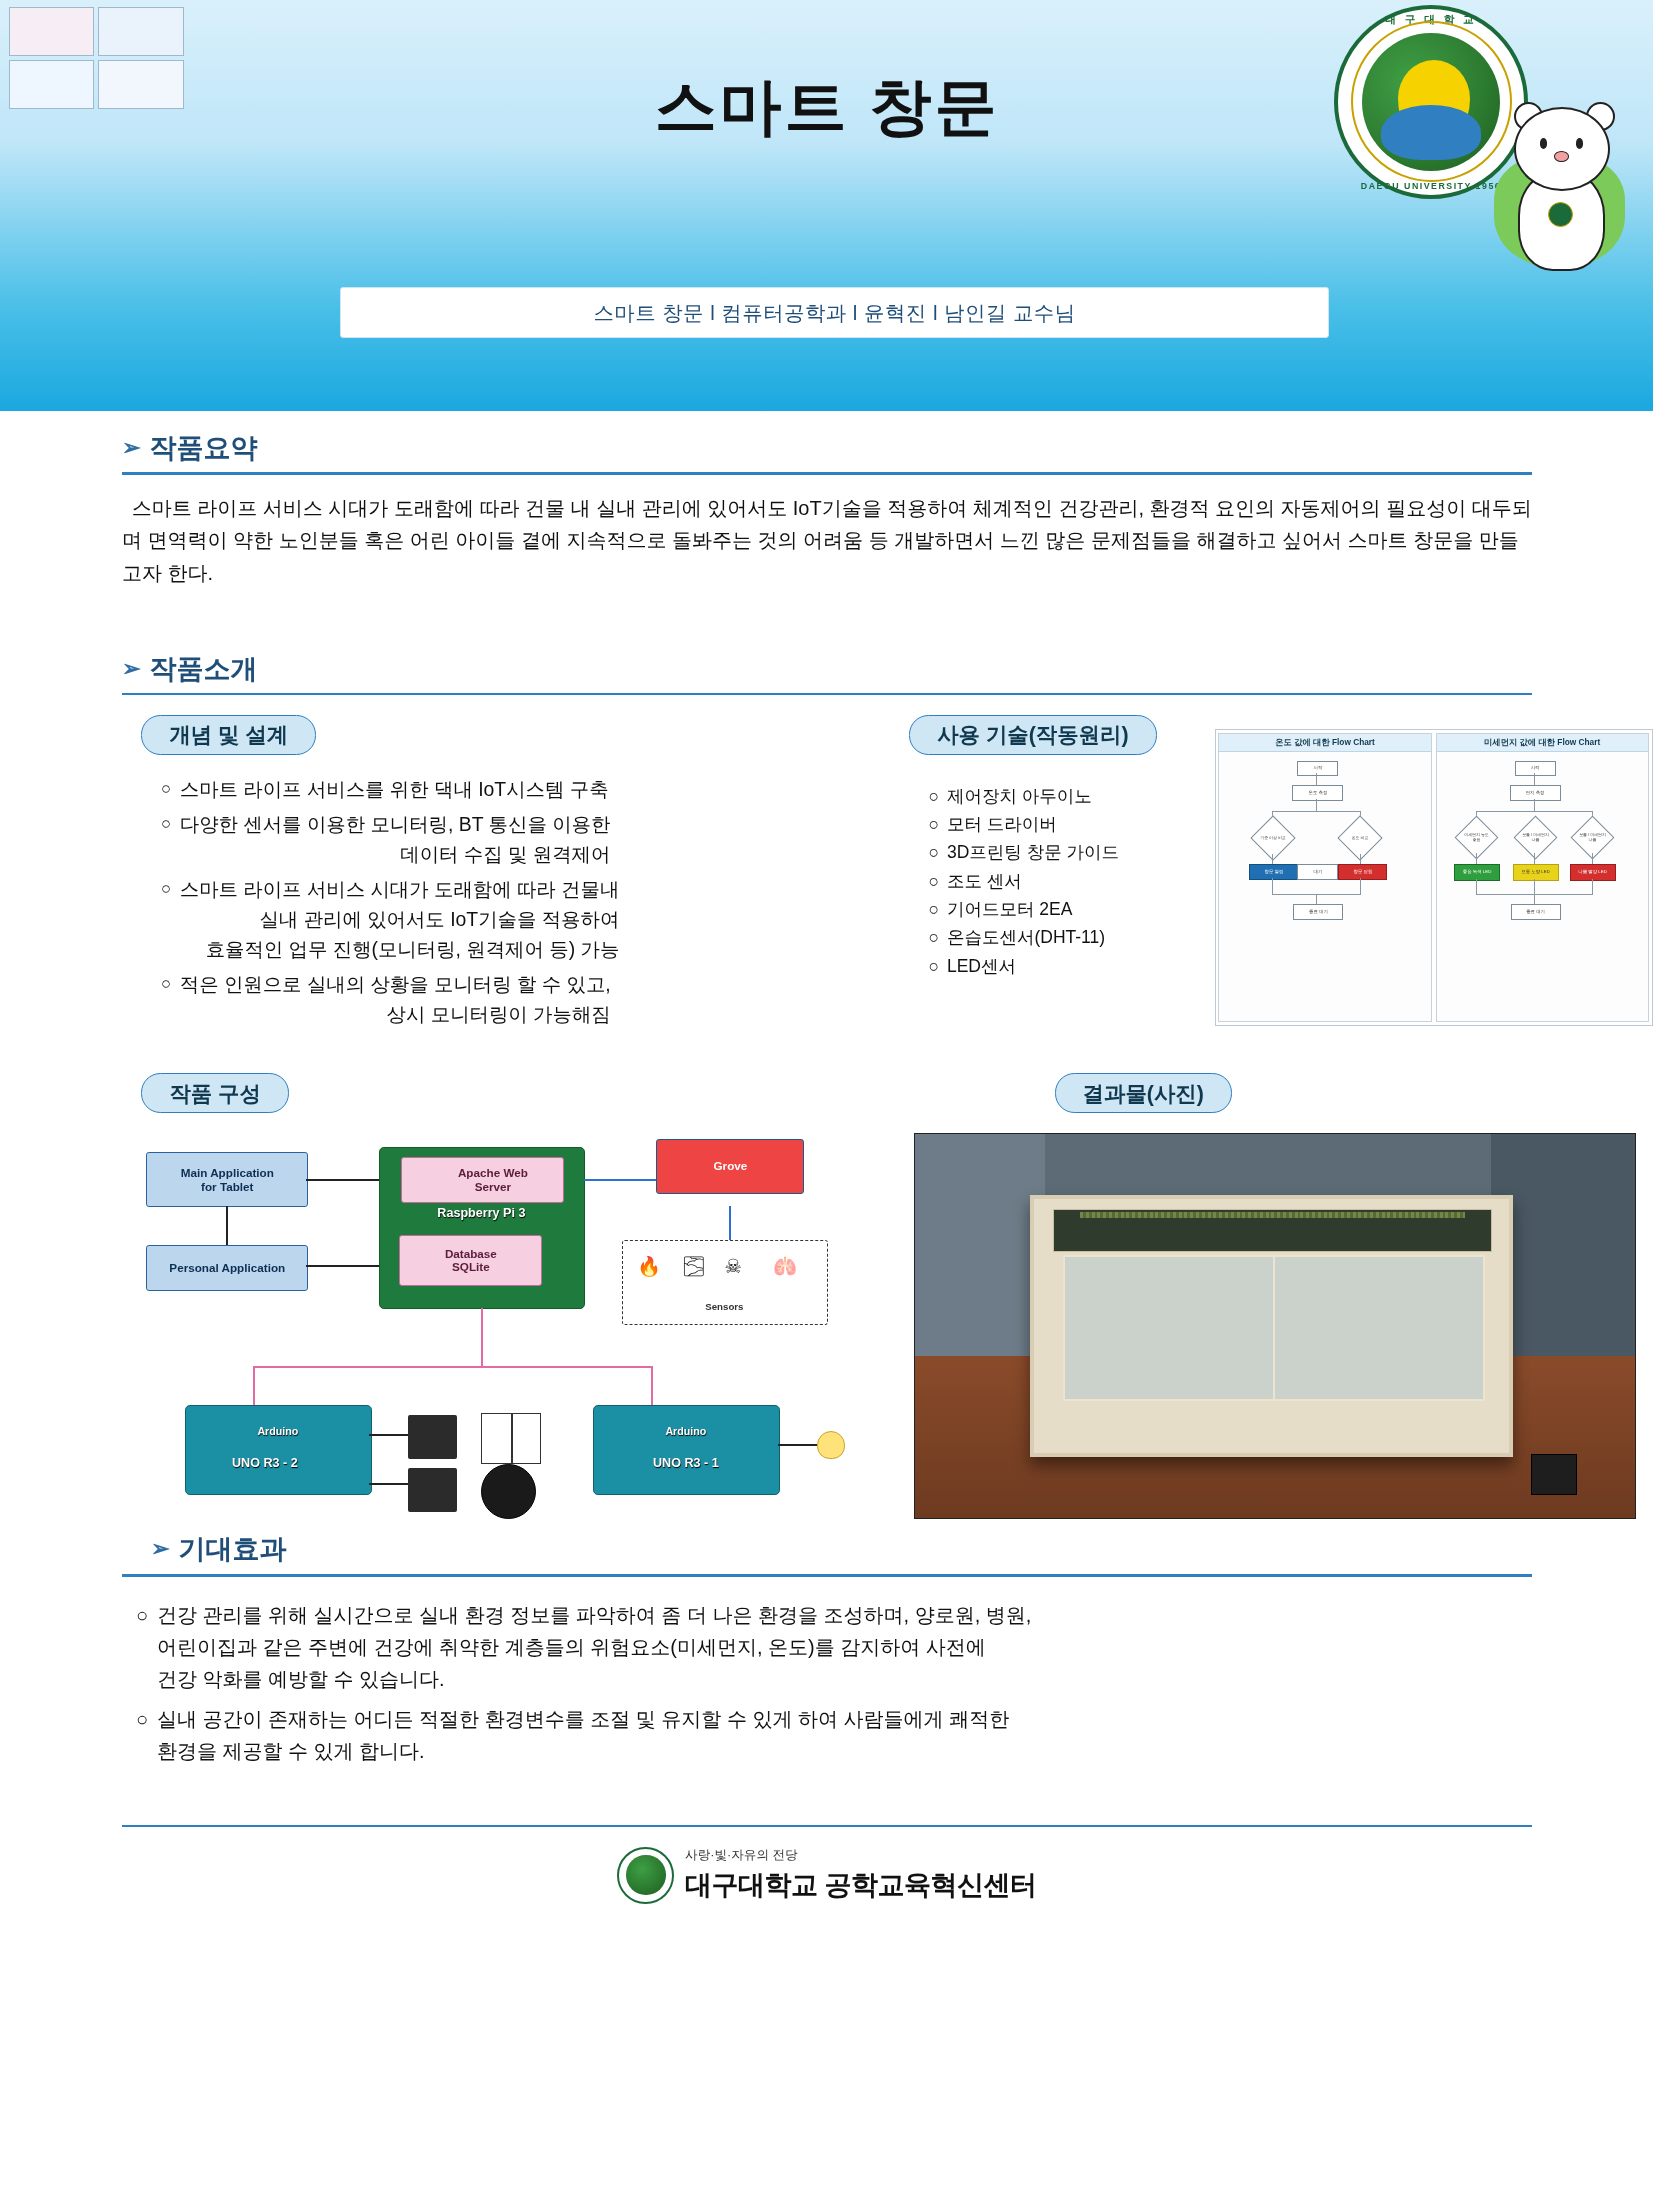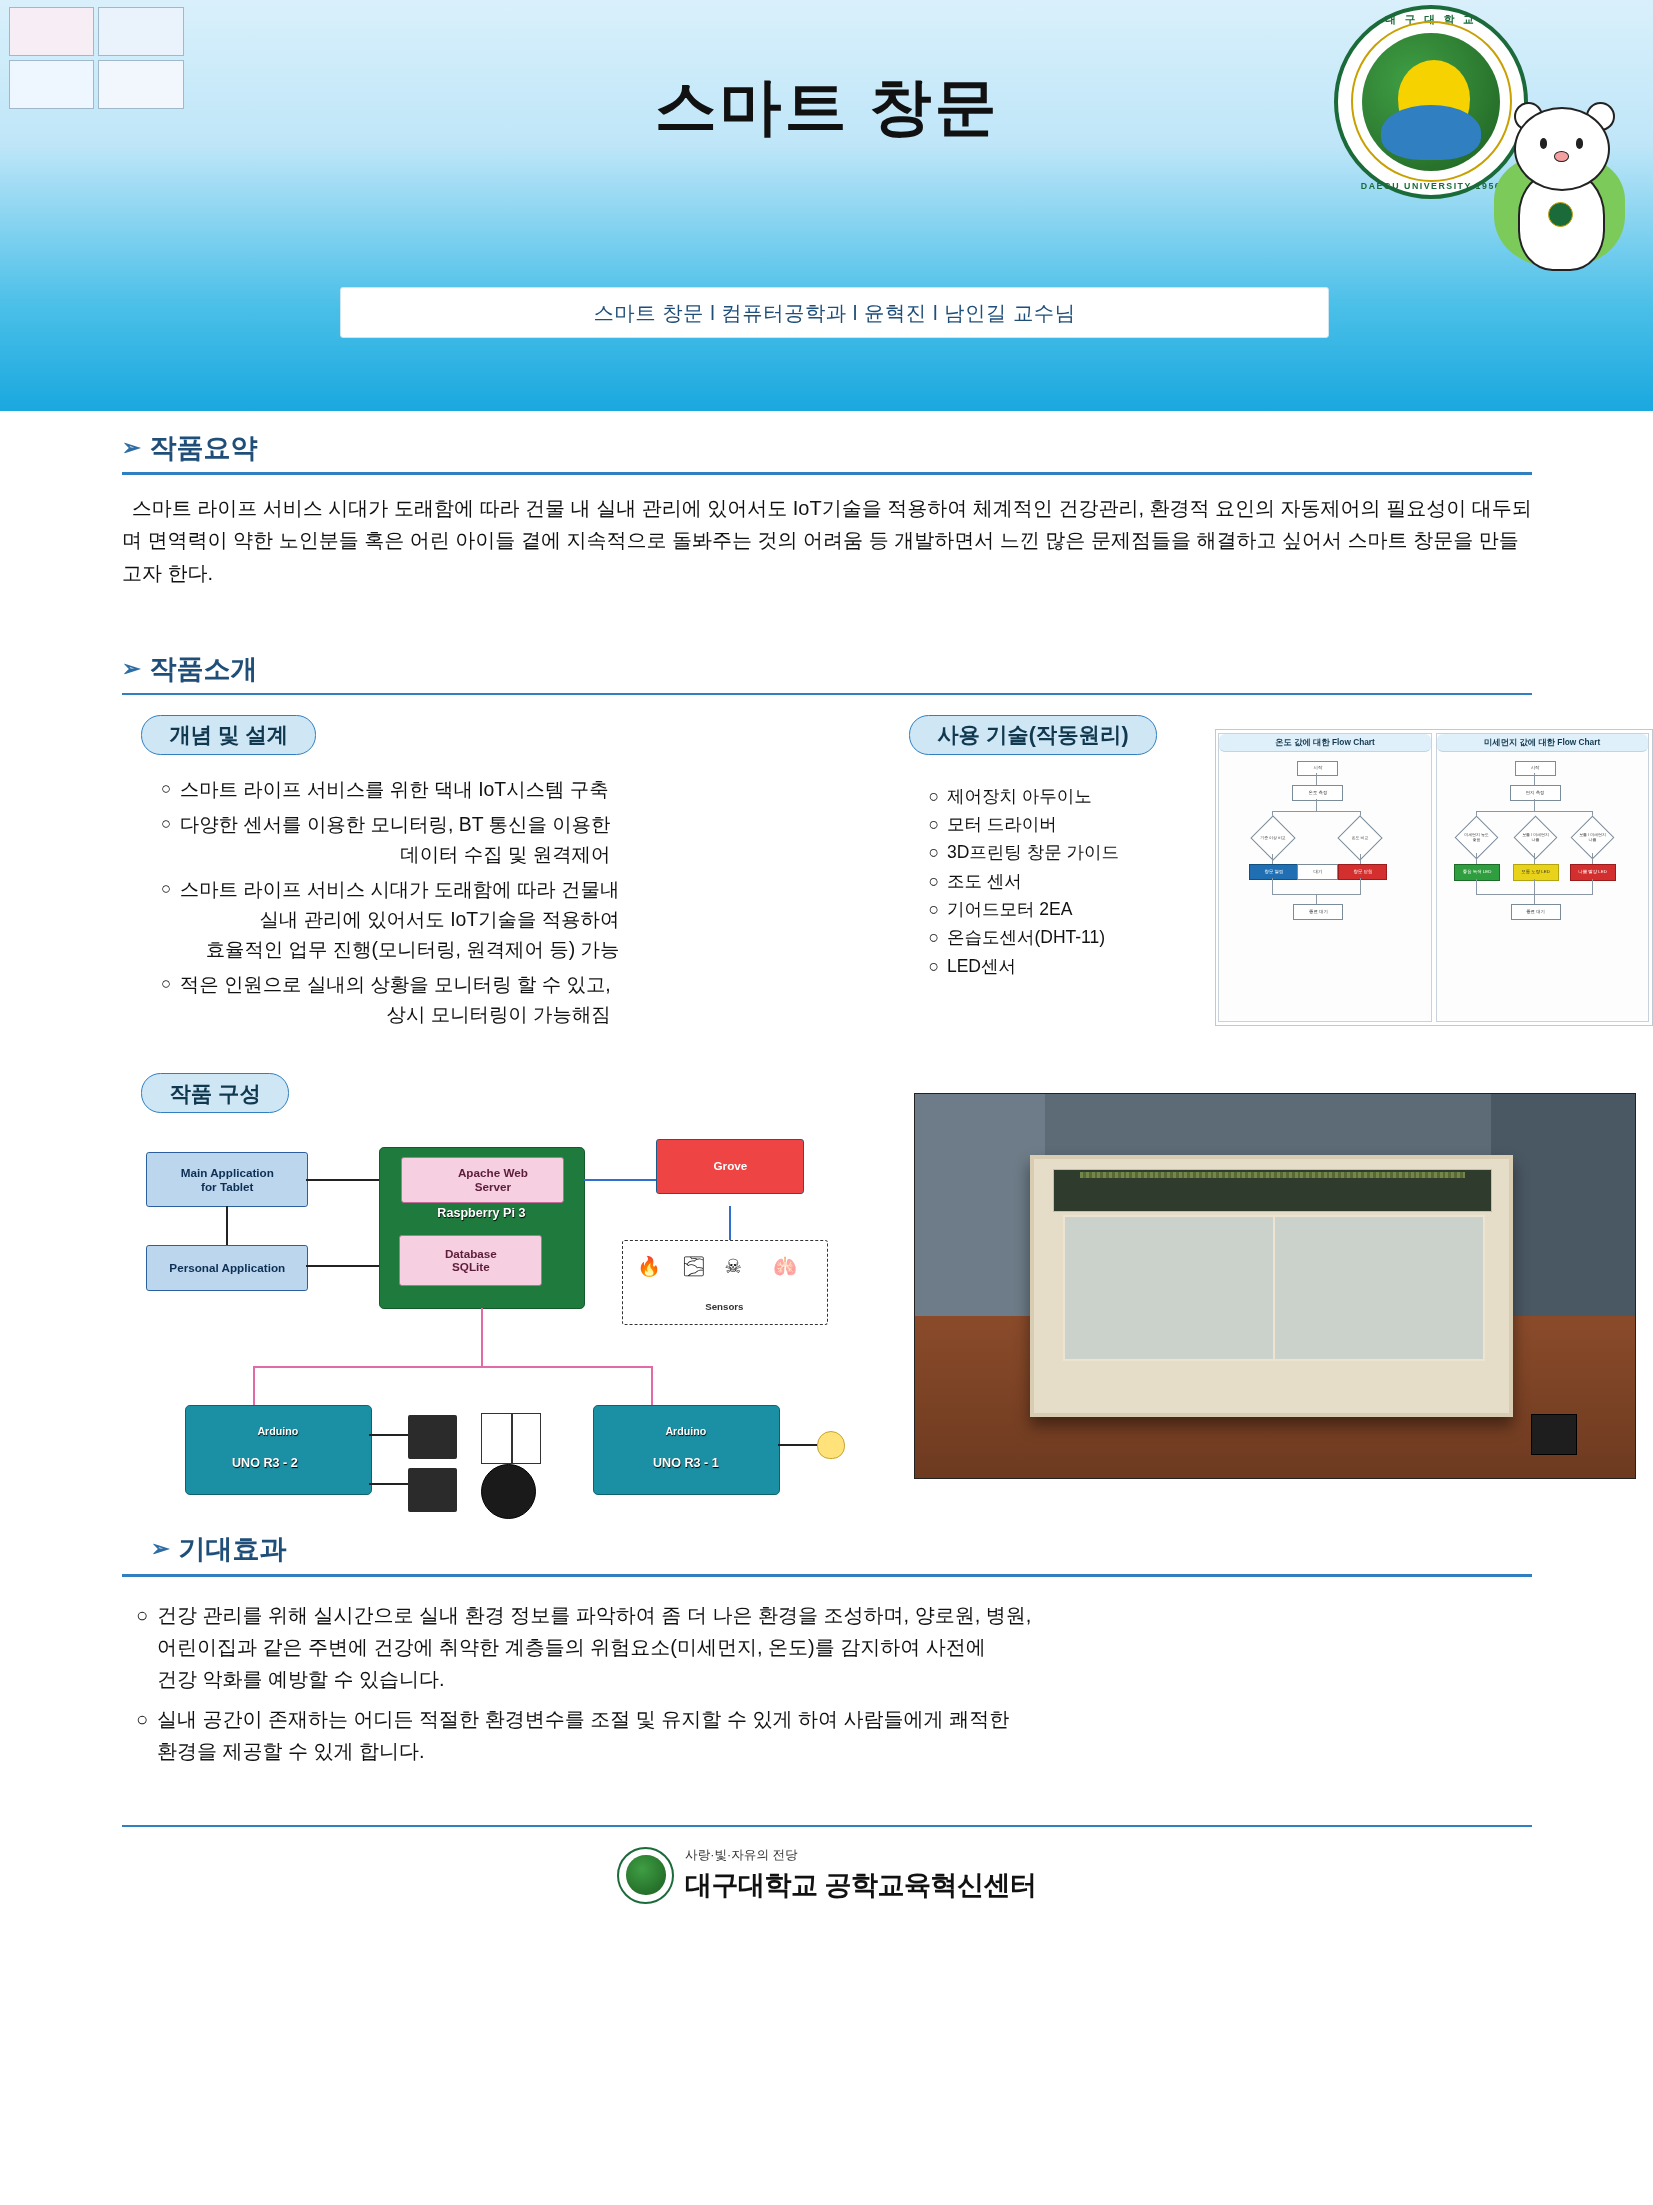--- a/index.html
+++ b/index.html
@@ -330,21 +330,21 @@
     background: #fdfdfd;
     position: relative;
   }
   .flow-title {
     height: 16.5px;
     background: #dff0fa;
     border-bottom: 0.5px solid #bcd6e6;
     font-size: 8.3px;
     font-weight: 700;
     color: #12384f;
-    display: flex; align-items: center; justify-content: center; border-radius: 6px;
+    display: flex; align-items: center; justify-content: center;
   }
   .fbox {
     position: absolute;
     border: 0.5px solid #7a8b99;
     background: #fff;
     font-size: 4.4px;
     color: #333;
     display: flex; align-items: center; justify-content: center;
     text-align: center;
     line-height: 1.1;
@@ -831,20 +831,23 @@
 
       <div style="margin-left:29px; margin-top:9.7px;">
         <div class="section-title">
           <span class="arrow-bullet">➢</span>
           <span>기대효과</span>
         </div>
       </div>
     </div>
 
     <div class="col">
+      <div style="margin-left:160px;">
+        <div class="pill">결과물(사진)</div>
+      </div>
       <div class="photo" style="margin-left:19.4px;">
         <div class="photo-wallL"></div>
         <div class="photo-wallC"></div>
         <div class="photo-wallR"></div>
         <div class="photo-table"></div>
         <div class="frame-outer">
           <div class="frame-top-dark">
               <div class="frame-mesh"></div>
             </div>
           <div class="frame-glass">

